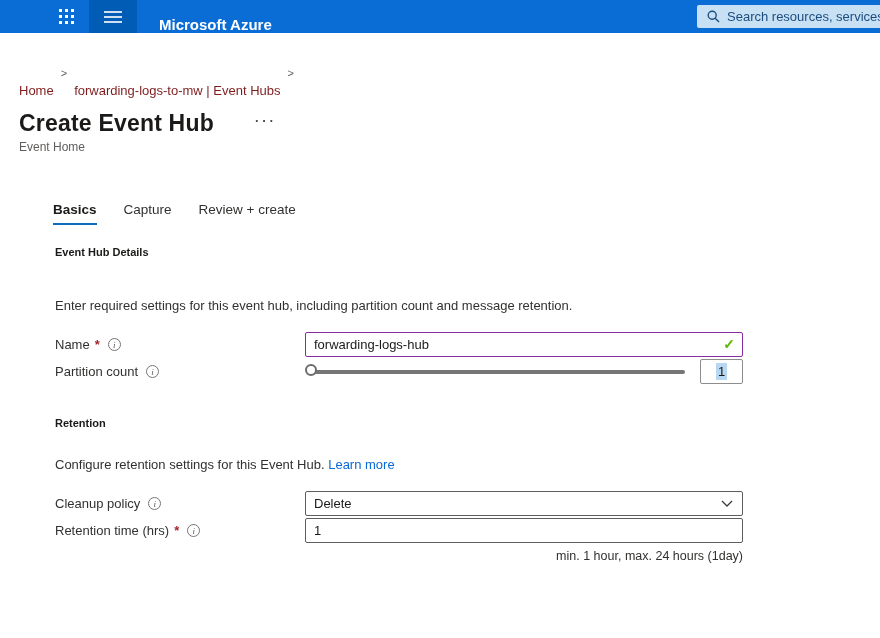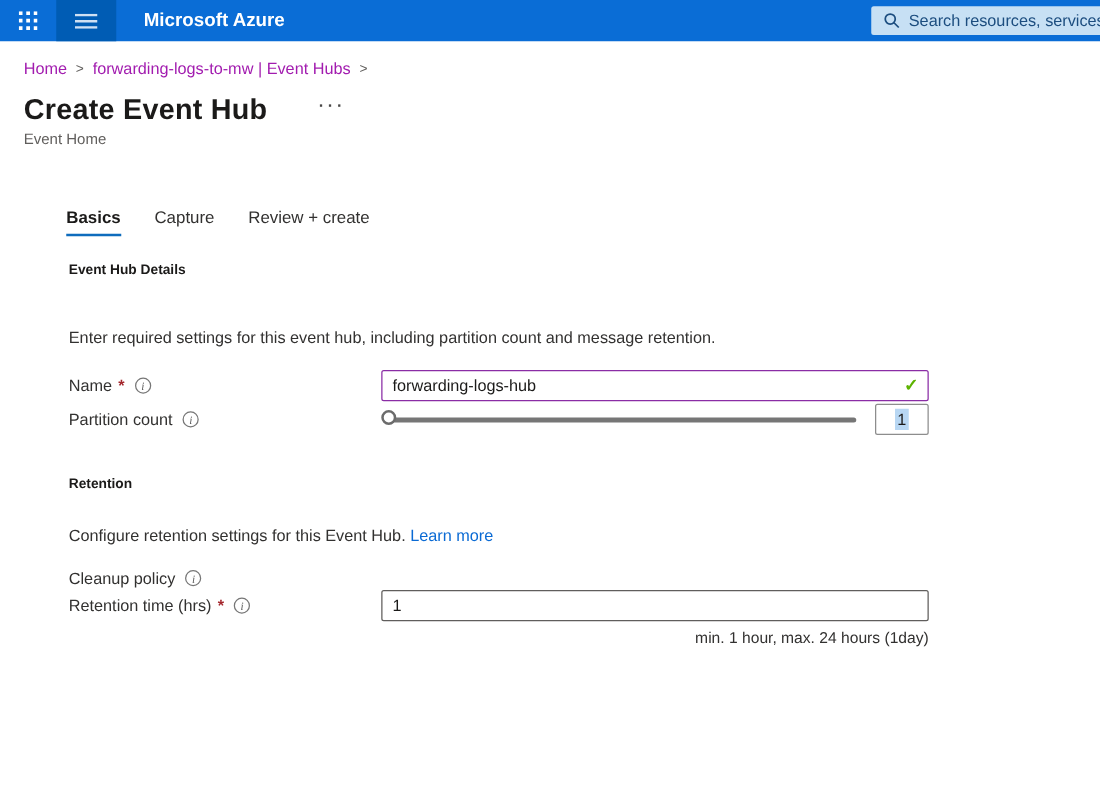--- a/index.html
+++ b/index.html
@@ -1,33 +1,33 @@
 <!DOCTYPE html>
 <html><head>
 <meta charset="utf-8">
 <style>
   * { margin:0; padding:0; box-sizing:border-box; }
   html,body { width:880px; height:638px; overflow:hidden; background:#ffffff;
     font-family:"Liberation Sans", sans-serif; color:#323130; }
 
   
-  .topbar { position:relative; height:33px; background:#0a6dd6; display:flex; align-items:center; }
+  .topbar { position:relative; height:33px; background:#0a6dd6; display:flex; align-items:flex-end;padding-left:44px; }
   .waffle-btn { width:45px; height:33px; display:flex; align-items:center; justify-content:center; cursor:pointer; }
   .hamburger-btn { width:48px; height:33px; background:#005cb4; display:flex; align-items:center; justify-content:center; cursor:pointer; }
   .azure-title { color:#ffffff; font-weight:bold; font-size:15px; margin-left:22px; }
   .search-box { position:absolute; left:697px; top:5px; height:23px; width:195px;
     background:#c7e0f4; border-radius:2px; display:flex; align-items:center; padding:0 6px; }
   .search-box svg { flex:none; margin:0 7px 0 4px; }
   .search-input { border:none; outline:none; background:transparent; font-size:13px;
     color:#1c4d7f; width:100%; font-family:"Liberation Sans", sans-serif; }
   .search-input::placeholder { color:#1c4d7f; opacity:1; }
 
   
   .breadcrumb { margin:14px 0 0 19px; font-size:13px; display:flex; align-items:center; gap:7px; }
-  .crumb-link { color:#a21caf; text-decoration:none; cursor:pointer; }
+  .crumb-link { color:#7f1d1d; text-decoration:none; cursor:pointer;margin-top:36px; }
   .crumb-sep { color:#605e5c; font-size:11px; }
 
   
   .title-row { margin:12px 0 0 19px; display:flex; align-items:flex-start;gap:15px; }
   .page-title { font-size:23px; font-weight:bold; color:#1b1a19; letter-spacing:0.2px; }
   .ellipsis-btn { margin-left:26px; color:#494847; font-size:13px; font-weight:bold;
     letter-spacing:3px; cursor:pointer; line-height:1; padding-top:4px; }
   .page-subtitle { margin:3px 0 0 19px; font-size:12px; color:#605e5c; }
 
   
@@ -172,20 +172,28 @@
 <div class="section-desc retention">
   <span>Configure retention settings for this Event Hub.</span>
   <a class="link">Learn more</a>
 </div>
 
 <div class="form-row cleanup">
   <div class="row-label">
     <span>Cleanup policy</span>
     <span class="info-icon">i</span>
   </div>
+  <div class="row-control">
+    <div class="dropdown">
+      <span>Delete</span>
+      <svg width="12" height="7" viewBox="0 0 12 7">
+        <polyline points="1,1 6,6 11,1" fill="none" stroke="#3b3a39" stroke-width="1.3"></polyline>
+      </svg>
+    </div>
+  </div>
 </div>
 
 <div class="form-row">
   <div class="row-label">
     <span>Retention time (hrs)</span>
       <span class="req">*</span>
     <span class="info-icon">i</span>
   </div>
   <div class="row-control">
     <div class="text-field">

